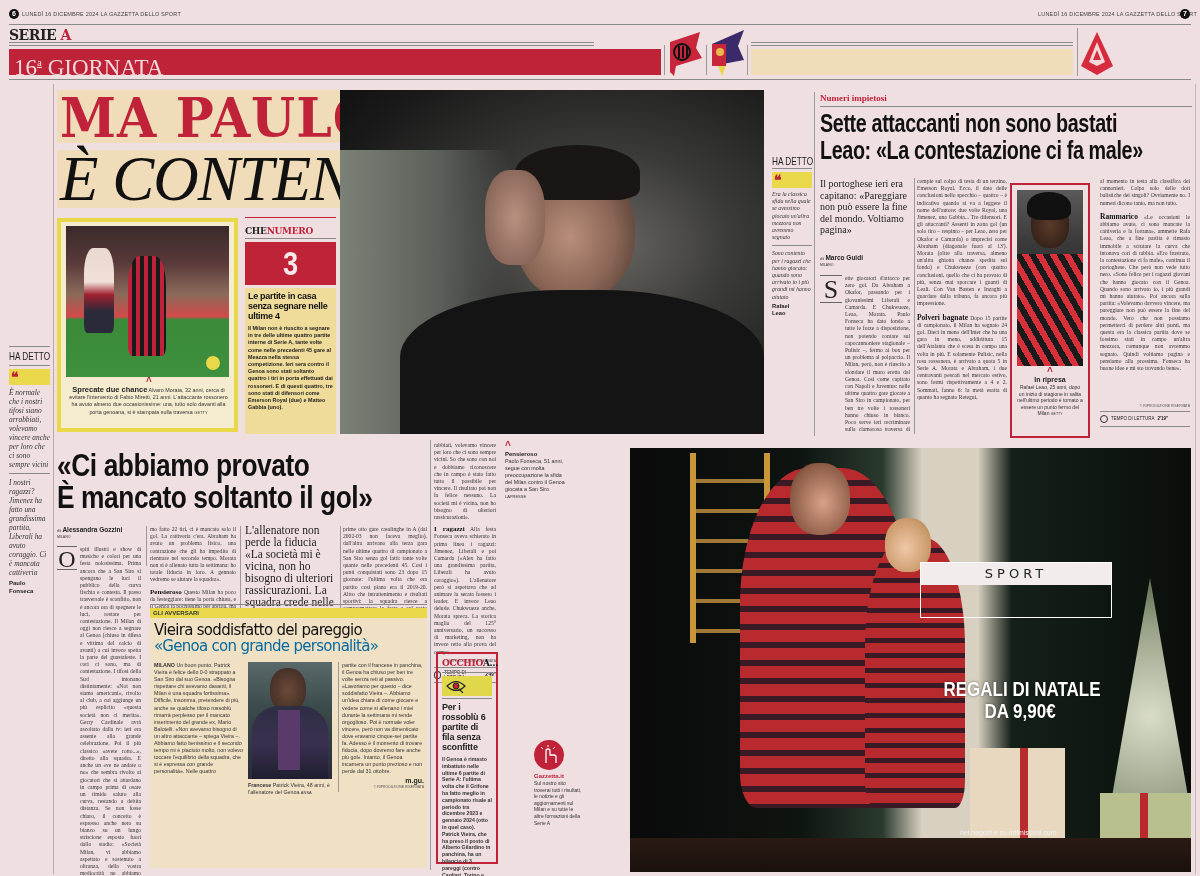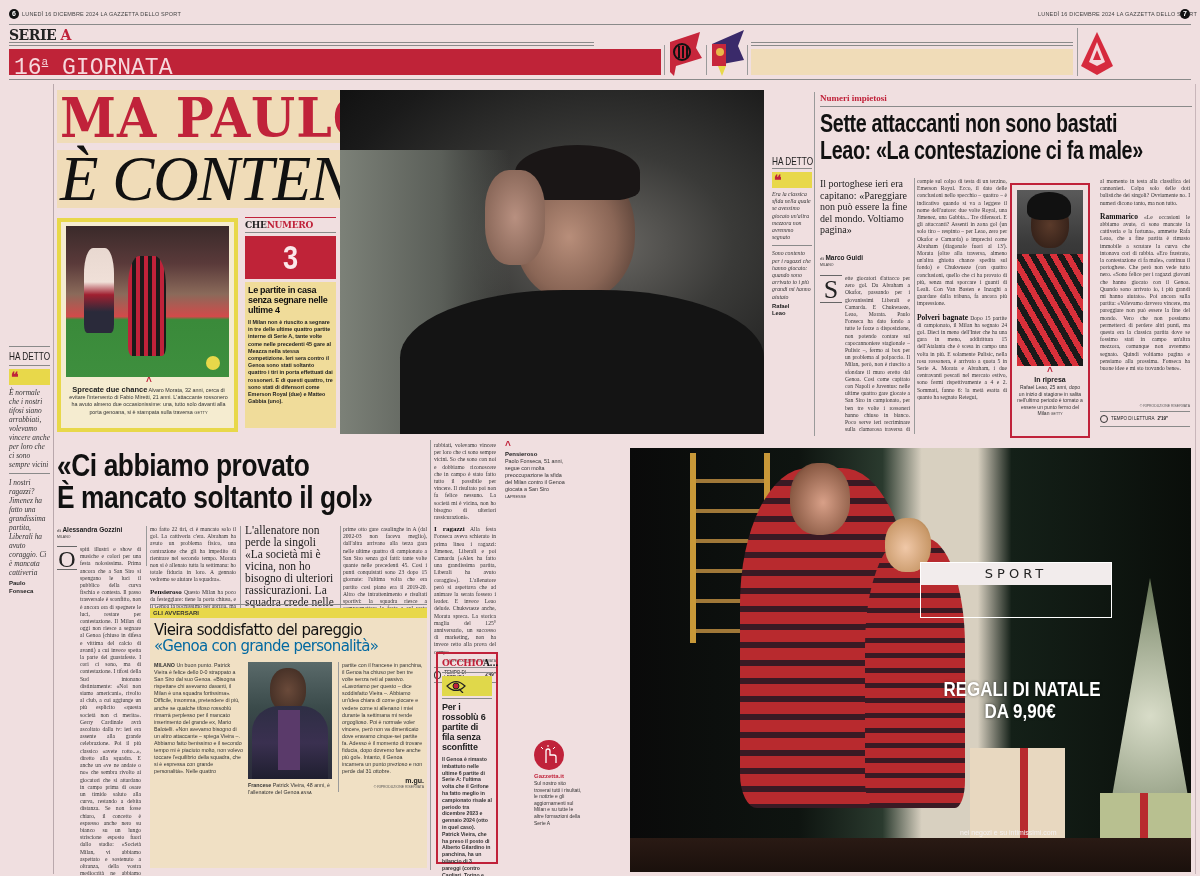--- a/index.html
+++ b/index.html
@@ -1,20 +1,20 @@
 <!DOCTYPE html>
 <html><head>
 <meta charset="utf-8">
 <style>
 *{box-sizing:border-box;margin:0;padding:0}
 html,body{width:1200px;height:876px;overflow:hidden;background:#f0dfe0}
 body{position:relative;font-family:"Liberation Serif",serif;color:#222}
 .abs{position:absolute}
 .sans{font-family:"Liberation Sans",sans-serif}
-.serif{font-family:Liberation Mono, monospace}
+.serif{font-family:Liberation Serif, serif}
 .cond{font-family:"Liberation Sans",sans-serif;font-weight:bold;letter-spacing:-0.5px;transform-origin:left top}
 .red{color:#c0223a}
 .rule{background:#8a8a8a;height:1px}
 .vrule{background:#9a9a9a;width:1px}
 .body-text{font-size:5.6px;line-height:7.2px;text-align:justify;color:#333;font-family:"Liberation Serif",serif}
 .small-sans{font-family:"Liberation Sans",sans-serif;font-size:5.4px;line-height:7px;color:#333}
 .bold-sans{font-family:"Liberation Sans",sans-serif;font-weight:bold}
 .italic-q{font-style:italic;font-size:7.4px;line-height:9px;color:#333}
 .quote-mark{background:#e8d84a;color:#c0223a;font-family:"Liberation Sans",sans-serif;font-weight:bold;font-size:14px;line-height:16px;height:16px;padding-left:2px}
 .photo{overflow:hidden}
@@ -118,21 +118,21 @@
   <div class="abs red" style="left:85px;top:156px;font:bold 10px/8px 'Liberation Sans',sans-serif">^</div>
   <div class="abs small-sans" style="left:5px;top:164px;width:165px;text-align:center;font-size:5.4px;line-height:7.2px">
     <span class="bold-sans" style="font-size:7.5px;color:#222">Sprecate due chance</span>
     <span>Alvaro Morata, 32 anni, cerca di evitare l'intervento di Fabio Miretti, 21 anni. L'attaccante rossonero ha avuto almeno due occasionissime: una, tutto solo davanti alla porta genoana, si è stampata sulla traversa</span>
     <span style="font-size:4px">GETTY</span>
   </div>
 </div>
 
 <div class="abs" style="left:245px;top:217px;width:91px;height:217px">
   <div class="rule" style="background:#c0223a;height:1px"></div>
-  <div style="font:900 9px/13px 'DejaVu Serif',serif;letter-spacing:-0.3px;margin-top:1px">
+  <div style="font:900 9px/13px 'DejaVu Serif',serif;letter-spacing:-0.3px;margin-top:7px">
     <span>CHE</span><span class="red">NUMERO</span>
   </div>
   <div class="rule"></div>
   <div style="margin-top:3px;height:43px;background:#bf2338;color:#fbe8ea;text-align:center;font:bold 34px/43px 'Liberation Sans',sans-serif">
     <span style="display:inline-block;transform:scaleX(0.8)">3</span>
   </div>
   <div style="margin-top:3px;background:#f0dc9a;padding:3px 3px 4px 3px;height:146px">
     <div class="bold-sans" style="font-size:9px;line-height:10px;color:#111;letter-spacing:-0.3px">Le partite in casa senza segnare nelle ultime 4</div>
     <div class="bold-sans" style="font-size:5.4px;line-height:7.2px;color:#222;margin-top:4px">Il Milan non è riuscito a segnare in tre delle ultime quattro partite interne di Serie A, tante volte come nelle precedenti 45 gare al Meazza nella stessa competizione. Ieri sera contro il Genoa sono stati soltanto quattro i tiri in porta effettuati dai rossoneri. E di questi quattro, tre sono stati di difensori come Emerson Royal (due) e Matteo Gabbia (uno).</div>
   </div>
@@ -156,21 +156,21 @@
 </div>
 <div class="abs vrule" style="left:146px;top:526px;height:40px"></div>
 
 <div class="abs" style="left:150px;top:526px;width:86px">
   <div class="body-text">mo fatto 22 tiri, ci è mancato solo il gol. La cattiveria c'era. Abraham ha avuto un problema fisico, una contrazione che gli ha impedito di rientrare nel secondo tempo. Morata non si è allenato tutta la settimana: ho totale fiducia in loro. A gennaio vedremo se aiutare la squadra».</div>
   <div class="body-text" style="margin-top:5px;height:30px;overflow:hidden"><span class="kw" style="font-size:7px">Pensieroso</span> <span>Questo Milan ha poco da festeggiare: tiene la porta chiusa, e il Genoa fa pochissimo per aprirla, ma non riesce a far esultare lo stadio. Così, se da una parte i rossoneri portano a sei il conto dei clean sheet nelle</span></div>
 </div>
 <div class="abs vrule" style="left:240px;top:526px;height:84px"></div>
 
 <div class="abs" style="left:245px;top:524px;width:90px">
-  <div style="font:normal 11.5px/12px 'Liberation Serif',serif;color:#222">L'allenatore non perde la singoli</div>
+  <div style="font:normal 11.5px/12px 'Liberation Serif',serif;color:#222">L'allenatore non perde la fiducia</div>
   <div style="font:normal 11.5px/12px 'Liberation Serif',serif;color:#222">«La società mi è vicina, non ho bisogno di ulteriori rassicurazioni. La squadra crede nelle mie idee»</div>
 </div>
 <div class="abs vrule" style="left:340px;top:526px;height:84px"></div>
 
 <div class="abs" style="left:343px;top:526px;width:84px">
   <div class="body-text" style="height:84px;overflow:hidden">prime otto gare casalinghe in A (dal 2002-03 non faceva meglio), dall'altra arrivano alla terza gara nelle ultime quattro di campionato a San Siro senza gol fatti: tante volte quante nelle precedenti 45. Così i punti conquistati sono 23 dopo 15 giornate: l'ultima volta che era partito così piano era il 2019-20. Altro che intrattenimento e risultati sportivi: la squadra riesce a compromettere la festa e sul resto parla la classifica. Il Milan è distante anche dalla zona Champions. Ancora Fonseca: «Normale che i tifosi siano ar-</div>
 </div>
 <div class="abs vrule" style="left:430px;top:440px;height:430px"></div>
 
 <div class="abs" style="left:434px;top:442px;width:62px">

